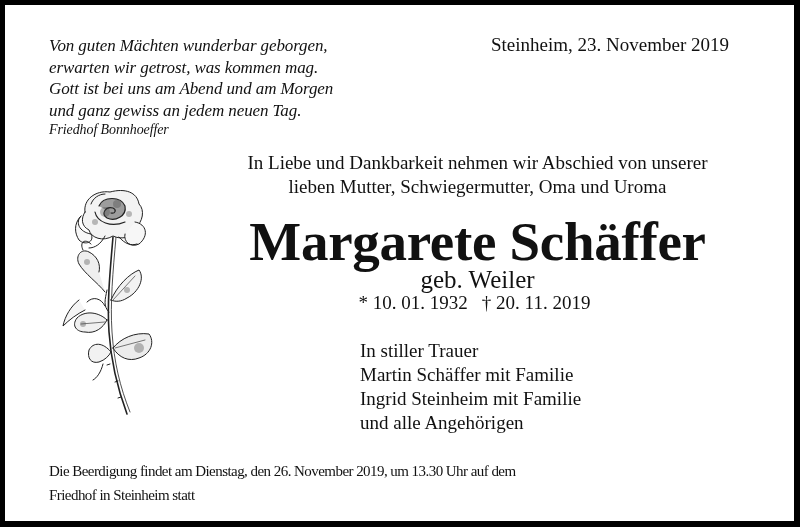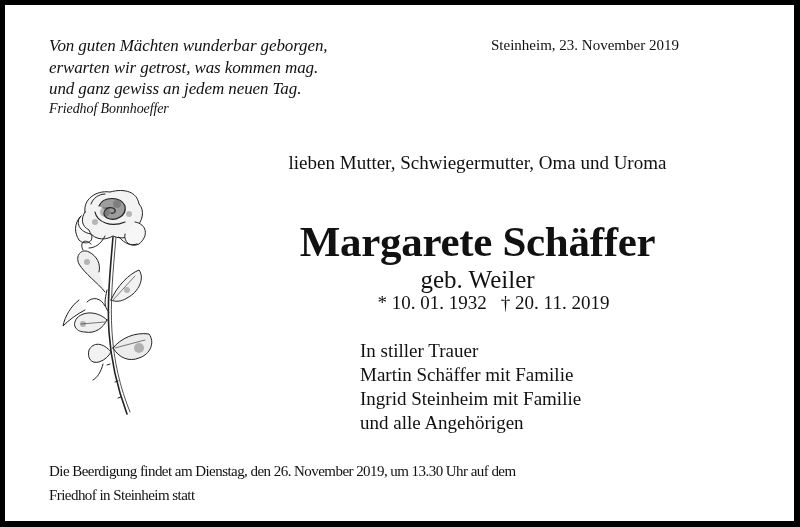--- a/index.html
+++ b/index.html
@@ -25,52 +25,52 @@
       line-height: 21.5px;
       letter-spacing: -0.1px;
     }
     .quote .author {
       font-size: 14px;
       line-height: 18px;
     }
     .place-date {
       position: absolute;
       left: 486px; top: 28px;
-      font-size: 15px;
+      font-size: 19px;
       line-height: 24px;
     }
     .intro {
       position: absolute;
       left: 200px; top: 146px;
       width: 545px;
       text-align: center;
       font-size: 19px;
       line-height: 24px;
     }
     .name {
       position: absolute;
       left: 200px; top: 210px;
       width: 545px;
       text-align: center;
-      font-size: 43px;
+      font-size: 55px;
       font-weight: bold;
       line-height: 54px;
       letter-spacing: -0.3px;
     }
     .maiden {
       position: absolute;
       left: 200px; top: 264px;
       width: 545px;
       text-align: center;
       font-size: 25px;
       line-height: 22px;
     }
     .dates {
       position: absolute;
-      left: 216px; top: 286px;
+      left: 197px; top: 286px;
       width: 545px;
       text-align: center;
       font-size: 19px;
       line-height: 24px;
       word-spacing: 0px;
     }
     .dates .gap { display: inline-block; width: 14px; }
     .mourners {
       position: absolute;
       left: 355px; top: 334px;
@@ -93,20 +93,21 @@
   </style>
 </head>
 <body>
 
 <div class="frame">
   <div class="paper">
 
     <div class="quote">
       <div>Von guten Mächten wunderbar geborgen,</div>
       <div>erwarten wir getrost, was kommen mag.</div>
+      <div>Gott ist bei uns am Abend und am Morgen</div>
       <div>und ganz gewiss an jedem neuen Tag.</div>
       <div class="author">Friedhof Bonnhoeffer</div>
     </div>
 
     <div class="place-date">Steinheim, 23. November 2019</div>
 
     <svg class="rose" viewBox="0 0 130 240" xmlns="http://www.w3.org/2000/svg">
       <g fill="none" stroke="#222" stroke-width="1" stroke-linecap="round" stroke-linejoin="round">
 
         <path d="M58 55 C 55 90, 52 120, 54 150 C 56 180, 62 205, 72 232" stroke-width="1.6"></path>
@@ -149,20 +150,21 @@
         <circle cx="74" cy="32" r="3"></circle>
           <circle cx="40" cy="40" r="3"></circle>
         <circle cx="84" cy="166" r="5"></circle>
           <circle cx="28" cy="142" r="3"></circle>
         <circle cx="72" cy="108" r="3"></circle>
           <circle cx="32" cy="80" r="3"></circle>
       </g>
     </svg>
 
     <div class="intro">
+      <div>In Liebe und Dankbarkeit nehmen wir Abschied von unserer</div>
       <div>lieben Mutter, Schwiegermutter, Oma und Uroma</div>
     </div>
 
     <div class="name">Margarete Schäffer</div>
     <div class="maiden">geb. Weiler</div>
     <div class="dates">
       <span>* 10. 01. 1932</span><span class="gap"></span><span>† 20. 11. 2019</span>
     </div>
 
     <div class="mourners">

